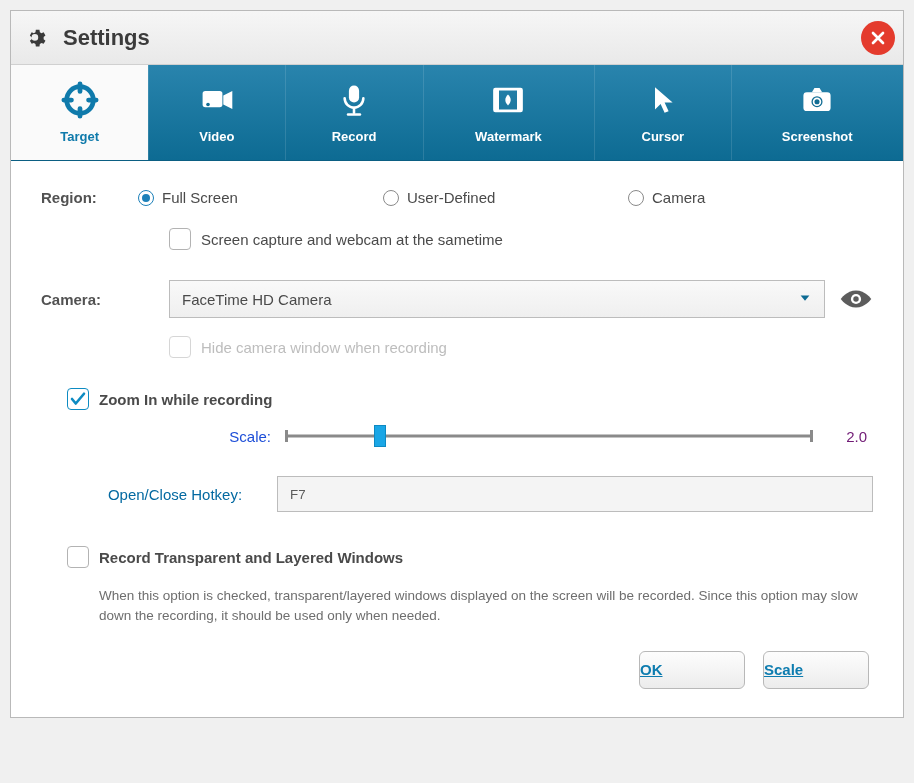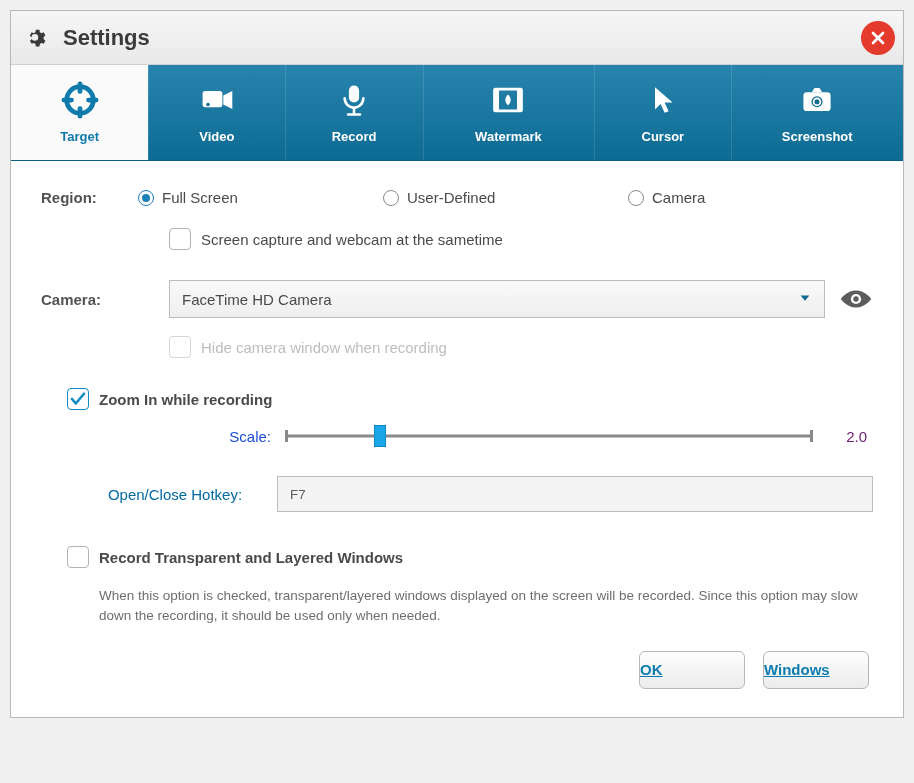--- a/index.html
+++ b/index.html
@@ -382,17 +382,17 @@
       <span class="checkbox"></span>
       <span class="tlabel">Record Transparent and Layered Windows</span>
     </div>
     <div class="trans-desc">When this option is checked, transparent/layered windows displayed on the screen will be recorded. Since this option may slow down the recording, it should be used only when needed.</div>
 
     <div class="footer">
       <div class="btn">
           <span>OK</span>
         </div>
       <div class="btn">
-          <span>Windows</span>
+          <span>Scale</span>
         </div>
     </div>
   </div>
 </div>
 
 </body></html>

